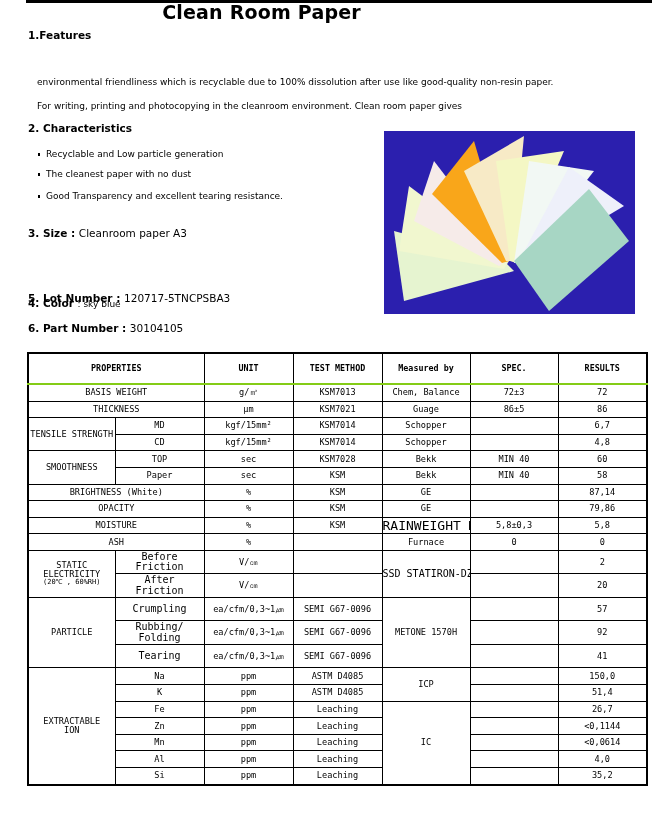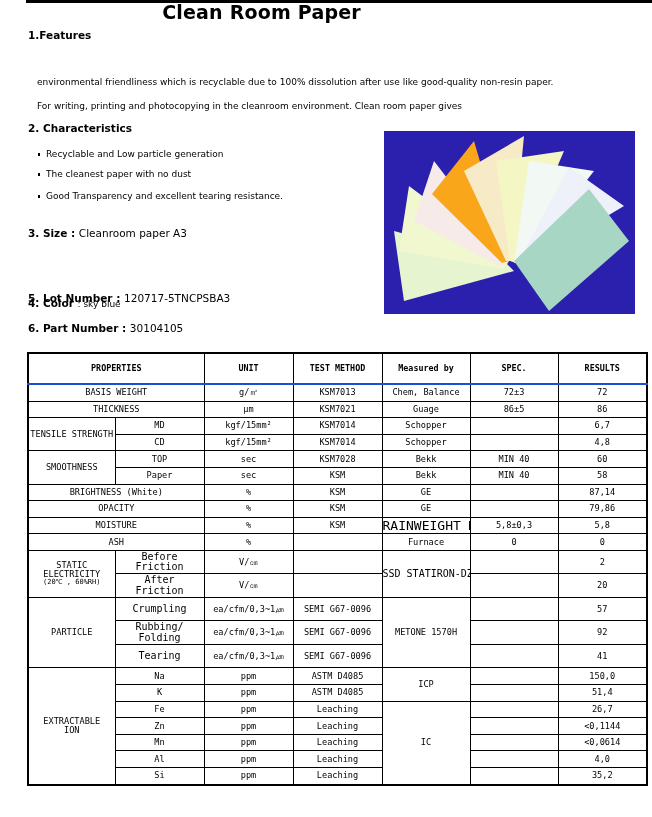--- a/index.html
+++ b/index.html
@@ -9,21 +9,21 @@
   .h { position: absolute; left: 28px; font-size: 10.5px; font-weight: bold; }
   .h .v { font-weight: normal; }
   .p { position: absolute; left: 37px; font-size: 9px; white-space: nowrap; }
   .bullet { position: absolute; left: 38px; font-size: 9px; white-space: nowrap; }
   .bullet .dot { display: inline-block; width: 2px; height: 3px; background: #000; margin-right: 6px; vertical-align: middle; }
   .photo { position: absolute; left: 384px; top: 131px; width: 251px; height: 183px; background: #2a20a8; overflow: hidden; }
   .photo svg { display: block; }
   table.spec { position: absolute; left: 27px; top: 352px; width: 619px; border-collapse: collapse; table-layout: fixed; font-family: "DejaVu Sans Mono", monospace; font-size: 8.6px; }
   table.spec td, table.spec th { border: 1px solid #000; text-align: center; vertical-align: middle; padding: 0; line-height: 1.05; white-space: nowrap; overflow: hidden; }
   table.spec { border: 2px solid #000; }
-  table.spec th { border-bottom: 2px solid #1d4ed8; font-weight: bold; height: 29px; font-size: 8.4px; }
+  table.spec th { border-bottom: 2px solid #84cc16; font-weight: bold; height: 29px; font-size: 8.4px; }
   table.spec tr.r td { height: 15.6px; }
   table.spec tr.r3 td { height: 22.5px; }
   .sm { font-size: 7px; }
   .xs { font-size: 10px; }
 </style>
 </head>
 <body>
 
 <div class="top-rule"></div>
 <div class="title">Clean Room Paper</div>

